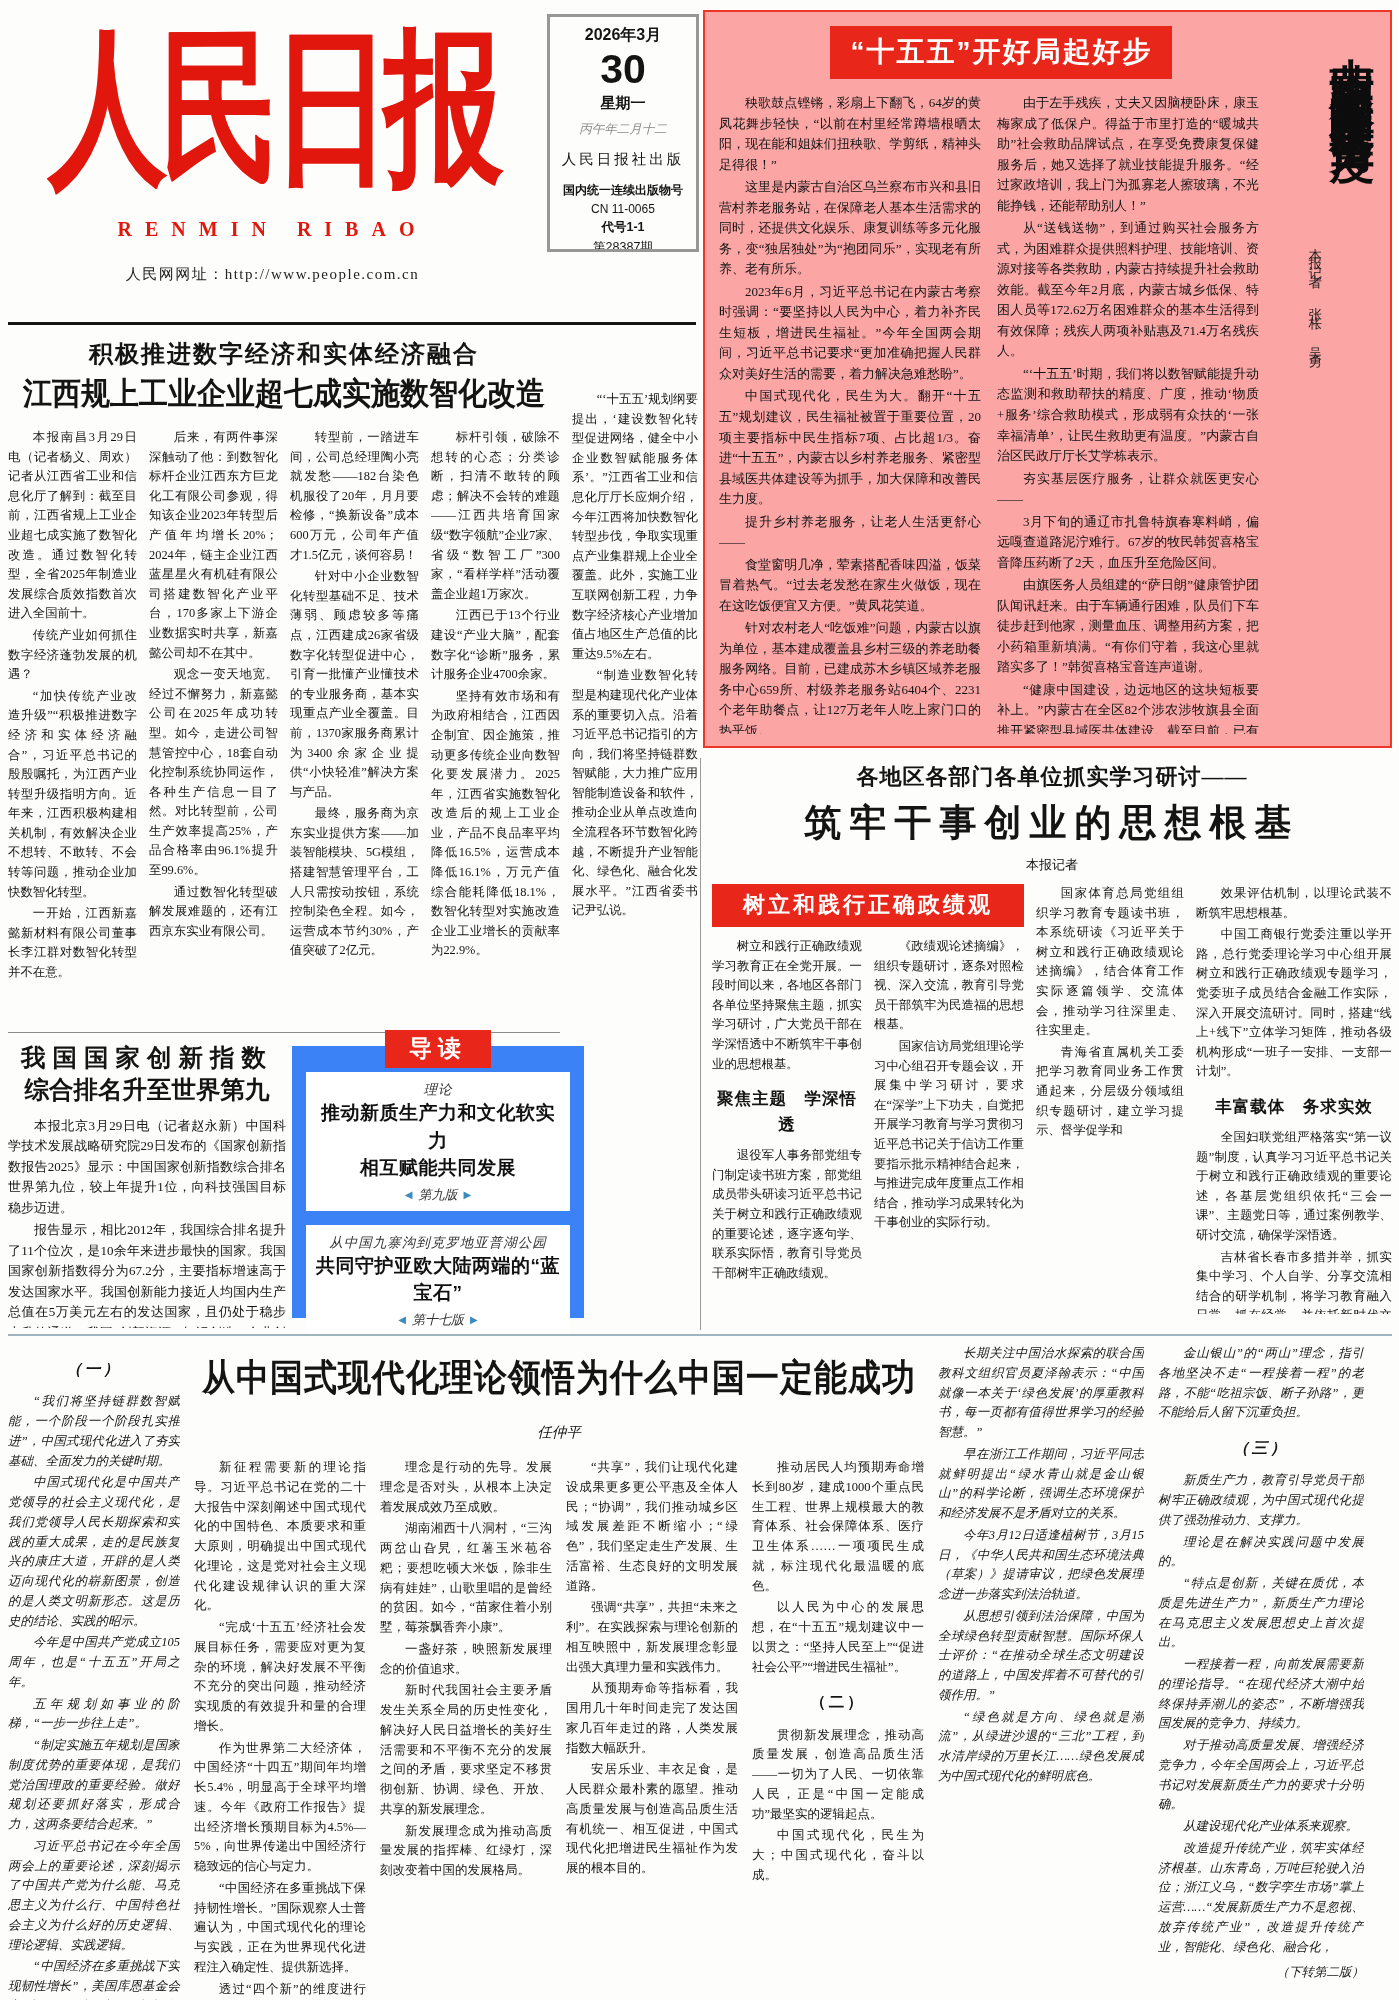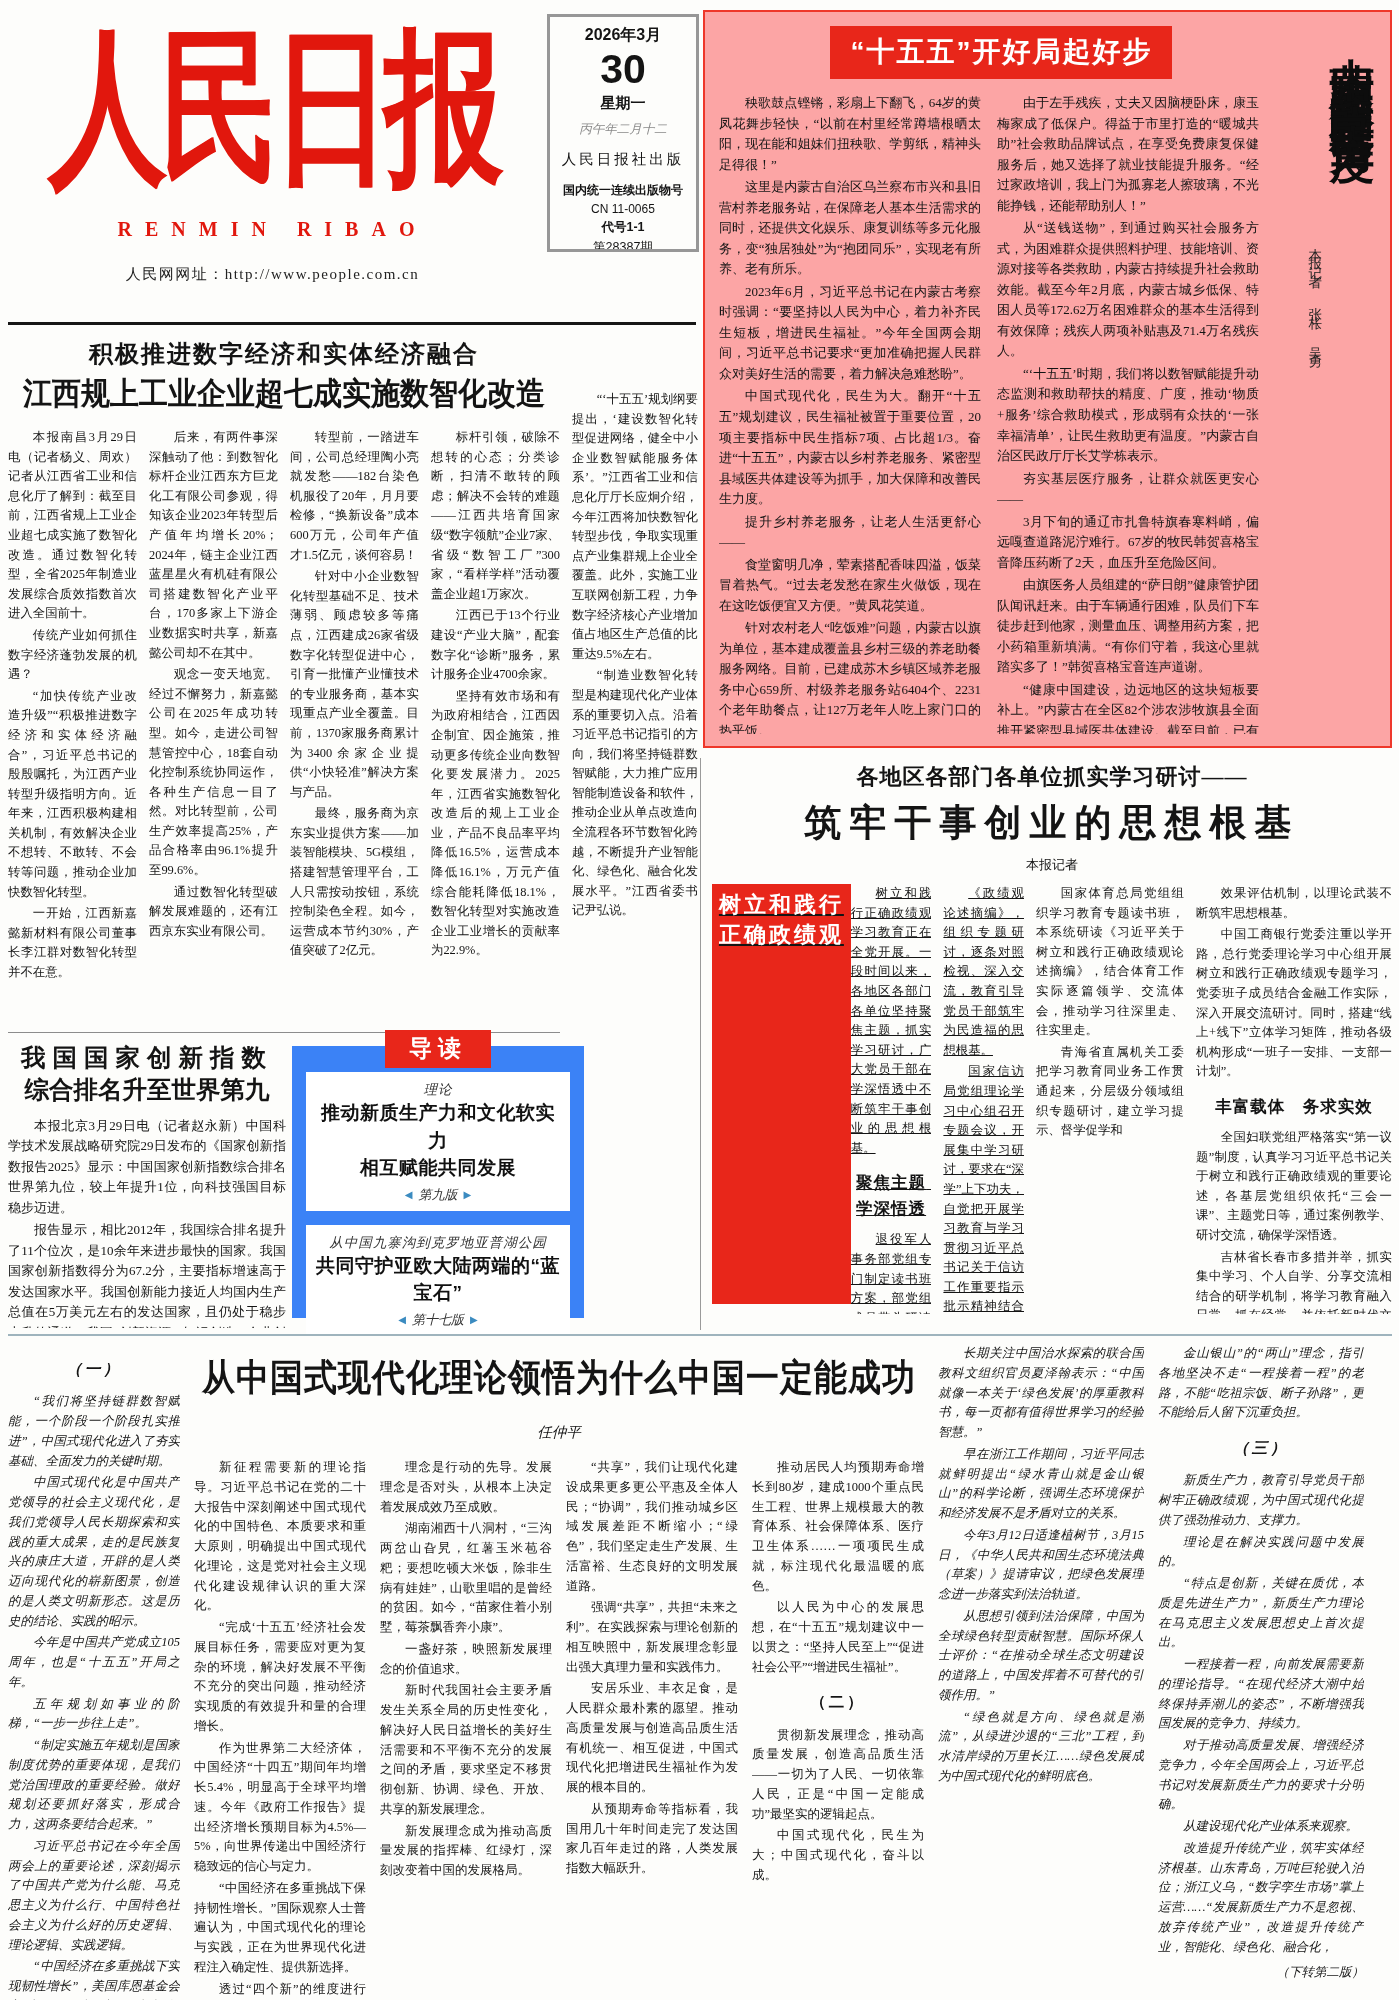--- a/index.html
+++ b/index.html
@@ -83,21 +83,21 @@
               letter-spacing:0.5px; color:#111; }
   .dd-nav { margin-top:4px; font-size:13px; color:#333; }
   .dd-arrow { color:#3b8bc0; font-size:10px; vertical-align:1px; padding:0 6px; }
 
   
   .study { position:absolute; left:712px; top:758px; width:680px; height:572px; overflow:hidden; }
   .study-eyebrow { text-align:center; font-size:22px; font-weight:600; letter-spacing:1px; margin-top:4px; }
   .study-headline { text-align:center; font-size:37px; font-weight:800; letter-spacing:8px; margin-top:6px; }
   .study-byline { text-align:center; font-size:13px; margin:8px 0 10px; }
   .study-body { display:flex; gap:12px; height:430px; }
-  .study-left { width:312px; display:flex; flex-direction:row;text-decoration:underline; }
+  .study-left { width:312px; display:flex; flex-direction:column; }
   .study-label { background:#e8261a; color:#fff; font-family:"Liberation Sans",sans-serif; font-weight:800;
                  font-size:22px; letter-spacing:3px; text-align:center; padding:6px 0 7px; margin-bottom:10px; }
   .study-left-cols { display:flex; gap:12px; flex:1 1 auto; overflow:hidden; }
   .scol { font-size:12.4px; }
   .scolA,.scolB { width:150px; }
   .scolC { width:148px; }
   .scolD { width:196px; }
 
   
   .essay { position:absolute; left:8px; top:1344px; width:1384px; height:656px; display:flex; gap:14px; overflow:hidden; }
@@ -295,22 +295,22 @@
         <div class="tcol e-col emc">
             <p class="para">理念是行动的先导。发展理念是否对头，从根本上决定着发展成效乃至成败。</p>
             <p class="para">湖南湘西十八洞村，“三沟两岔山旮旯，红薯玉米苞谷粑；要想吃顿大米饭，除非生病有娃娃”，山歌里唱的是曾经的贫困。如今，“苗家住着小别墅，莓茶飘香奔小康”。</p>
             <p class="para">一盏好茶，映照新发展理念的价值追求。</p>
             <p class="para">新时代我国社会主要矛盾发生关系全局的历史性变化，解决好人民日益增长的美好生活需要和不平衡不充分的发展之间的矛盾，要求坚定不移贯彻创新、协调、绿色、开放、共享的新发展理念。</p>
             <p class="para">新发展理念成为推动高质量发展的指挥棒、红绿灯，深刻改变着中国的发展格局。</p>
           </div>
         <div class="tcol e-col emc">
             <p class="para">“共享”，我们让现代化建设成果更多更公平惠及全体人民；“协调”，我们推动城乡区域发展差距不断缩小；“绿色”，我们坚定走生产发展、生活富裕、生态良好的文明发展道路。</p>
             <p class="para">强调“共享”，共担“未来之利”。在实践探索与理论创新的相互映照中，新发展理念彰显出强大真理力量和实践伟力。</p>
+            <p class="para">从预期寿命等指标看，我国用几十年时间走完了发达国家几百年走过的路，人类发展指数大幅跃升。</p>
             <p class="para">安居乐业、丰衣足食，是人民群众最朴素的愿望。推动高质量发展与创造高品质生活有机统一、相互促进，中国式现代化把增进民生福祉作为发展的根本目的。</p>
-            <p class="para">从预期寿命等指标看，我国用几十年时间走完了发达国家几百年走过的路，人类发展指数大幅跃升。</p>
           </div>
         <div class="tcol e-col emc">
             <p class="para">推动居民人均预期寿命增长到80岁，建成1000个重点民生工程、世界上规模最大的教育体系、社会保障体系、医疗卫生体系……一项项民生成就，标注现代化最温暖的底色。</p>
             <p class="para">以人民为中心的发展思想，在“十五五”规划建议中一以贯之：“坚持人民至上”“促进社会公平”“增进民生福祉”。</p>
             <p class="para mark">（二）</p>
             <p class="para">贯彻新发展理念，推动高质量发展，创造高品质生活——一切为了人民、一切依靠人民，正是“中国一定能成功”最坚实的逻辑起点。</p>
             <p class="para">中国式现代化，民生为大；中国式现代化，奋斗以成。</p>
           </div>
       </div>
     </div>

